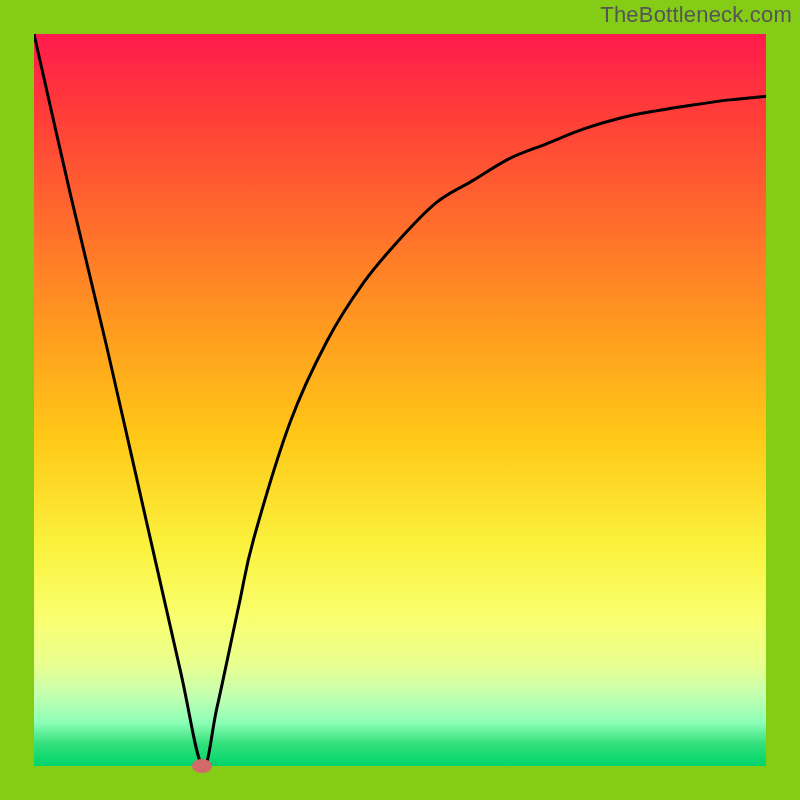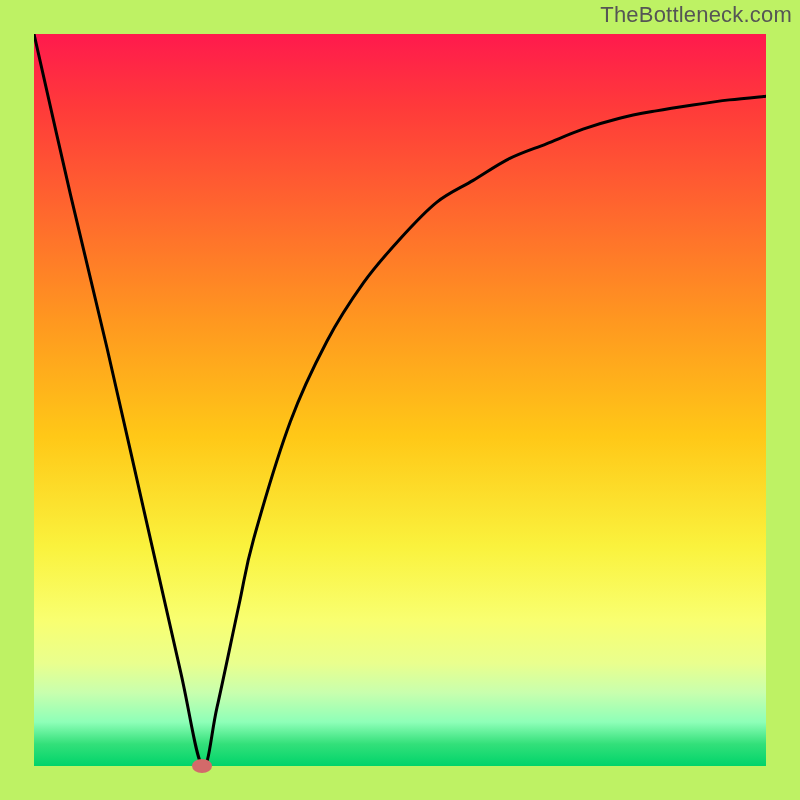--- a/index.html
+++ b/index.html
@@ -1,21 +1,21 @@
 <!DOCTYPE html>
 <html><head>
 <meta charset="utf-8">
 <style>
   * { margin: 0; padding: 0; box-sizing: border-box; }
   html, body { width: 800px; height: 800px; overflow: hidden; background: #000; }
   .frame {
     position: relative;
     width: 800px;
     height: 800px;
-    background: #bef264;
+    background: #84cc16;
   }
   .plot {
     position: absolute;
     left: 34px;
     top: 34px;
     width: 732px;
     height: 732px;
     background: linear-gradient(to bottom,
       #ff1a4d 0%,
       #ff3a3a 10%,

